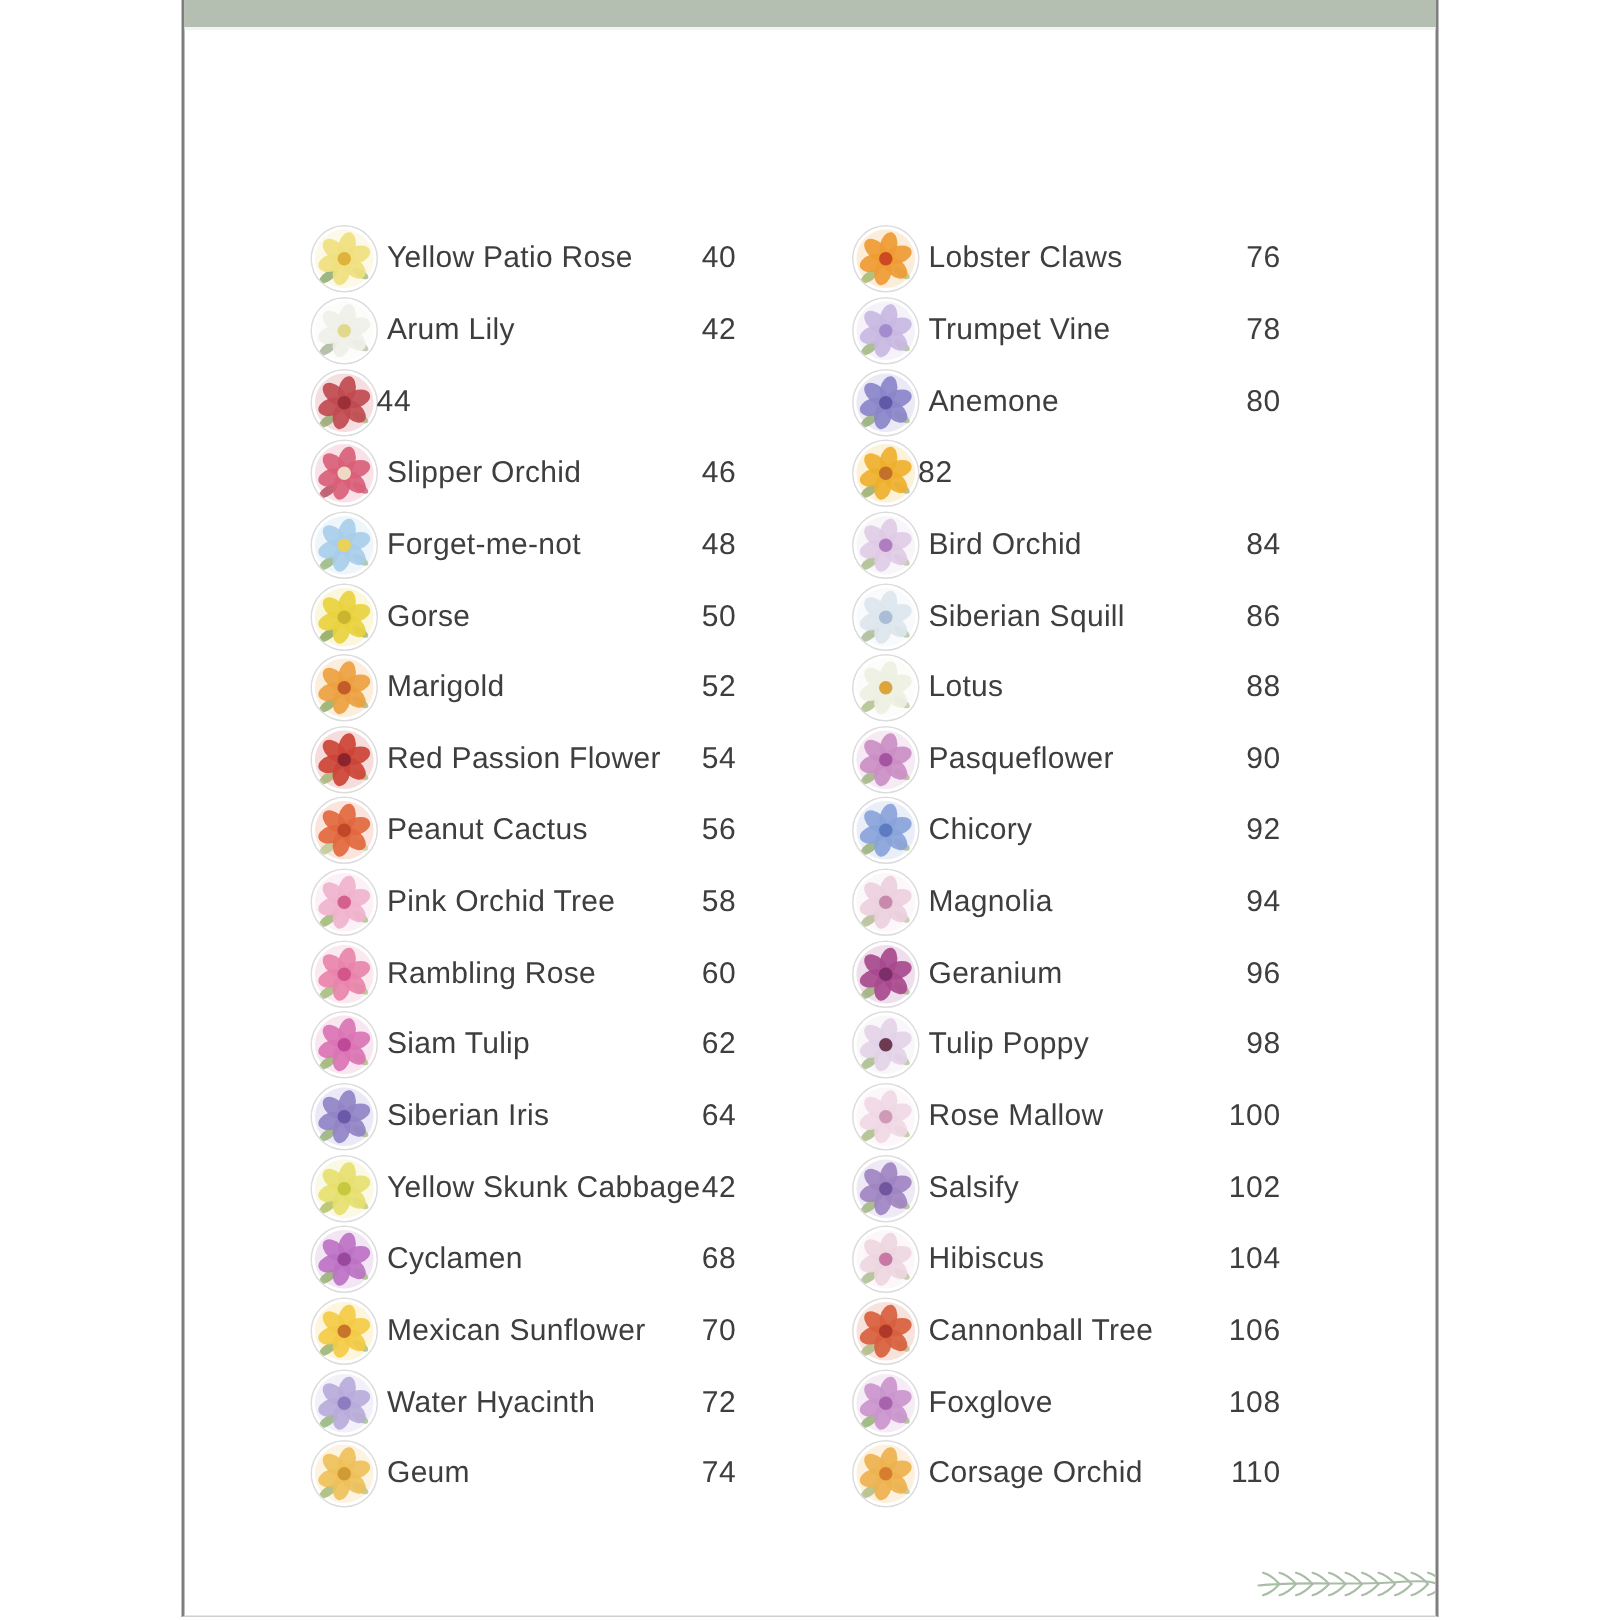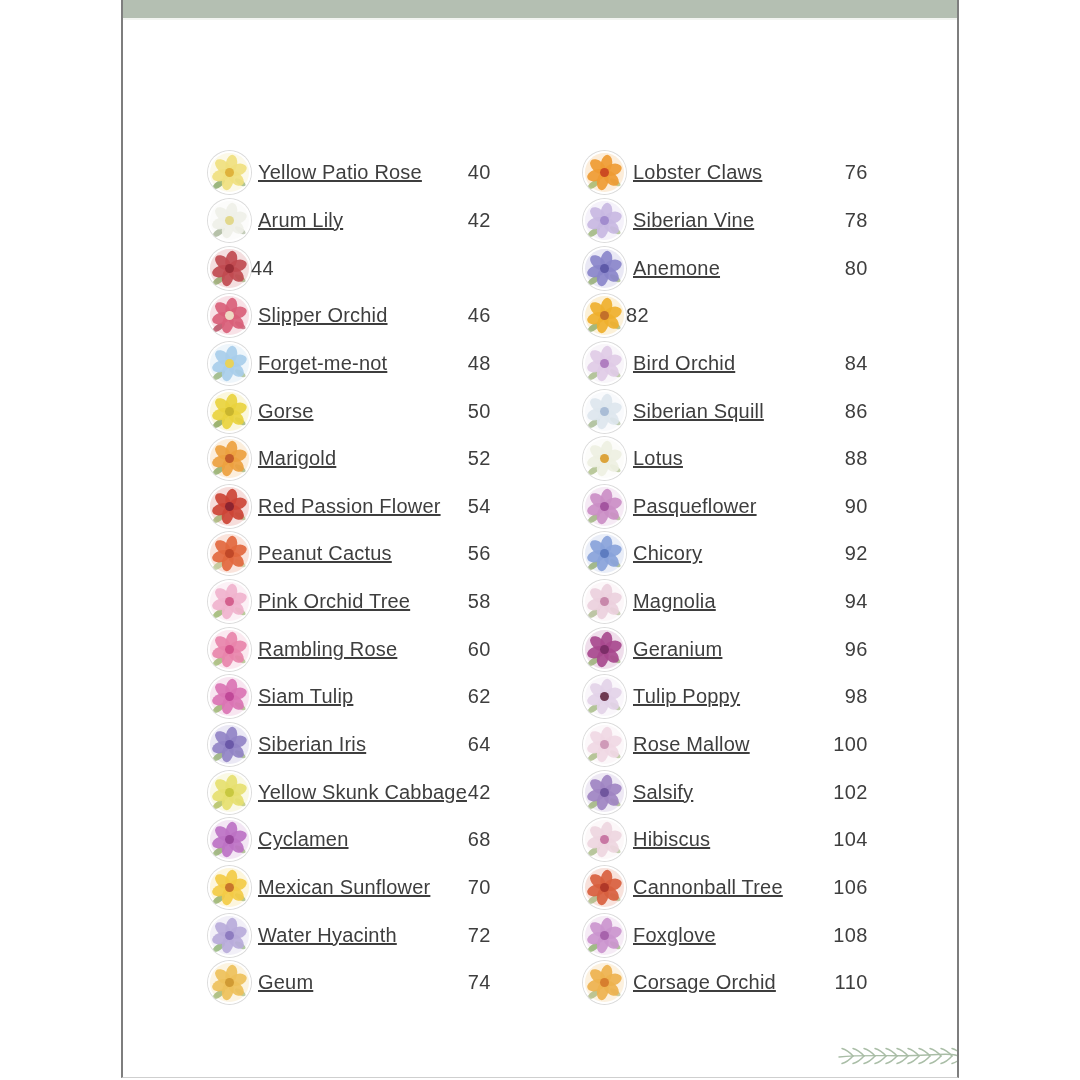--- a/index.html
+++ b/index.html
@@ -36,21 +36,21 @@
     position: absolute;
     top: 149px;
     left: 0;
     width: 100%;
   }
   .toc-column {
     position: absolute;
     top: 0;
   }
   .toc-column.col-1 { left: 85px;  width: 283px; }
-  .toc-column.col-2 { left: 460px; width: 285px; }
+  .toc-column.col-2 { left: 446px; width: 285px; }
   .toc-row {
     height: 47.65px;
     display: flex;
     align-items: center;
   }
   .thumb {
     width: 43px;
     height: 43px;
     border-radius: 50%;
     box-shadow: 0 0 0 1px #dcdcdc;
@@ -59,21 +59,20 @@
     overflow: hidden;
   }
   .thumb svg { display: block; }
   .label {
     flex: 1 1 auto;
     margin-left: 7px;
     font-size: 20px;
     color: var(--text-color, #3e3e3e);
     letter-spacing: 0.2px;
     white-space: nowrap;
-    text-decoration: underline;
   }
   .pagenum {
     flex: 0 0 auto;
     font-size: 20px;
     color: var(--text-color, #3e3e3e);
     letter-spacing: 0.5px;
     text-align: left;
   }
   .vine {
     position: absolute;
@@ -461,21 +460,21 @@
               <ellipse cx="33" cy="32" rx="6.2" ry="2.7" fill="#92ae6c" opacity="0.6" transform="rotate(32 33 32)"></ellipse>
               <ellipse cx="22" cy="13.2" rx="5.9" ry="9.6" fill="#c8b9e2" opacity="0.92" transform="rotate(12 22 22)"></ellipse>
               <ellipse cx="22" cy="13.2" rx="5.9" ry="9.6" fill="#c8b9e2" opacity="0.92" transform="rotate(72 22 22)"></ellipse>
               <ellipse cx="22" cy="13.2" rx="5.9" ry="9.6" fill="#c8b9e2" opacity="0.92" transform="rotate(132 22 22)"></ellipse>
               <ellipse cx="22" cy="13.2" rx="5.9" ry="9.6" fill="#c8b9e2" opacity="0.92" transform="rotate(192 22 22)"></ellipse>
               <ellipse cx="22" cy="13.2" rx="5.9" ry="9.6" fill="#c8b9e2" opacity="0.92" transform="rotate(252 22 22)"></ellipse>
               <ellipse cx="22" cy="13.2" rx="5.9" ry="9.6" fill="#c8b9e2" opacity="0.92" transform="rotate(312 22 22)"></ellipse>
               <circle cx="22" cy="22" r="4.6" fill="#a28cce"></circle>
             </svg>
           </div>
-          <span class="label">Siberian Vine</span>
+          <span class="label">Trumpet Vine</span>
           <span class="pagenum">78</span>
         </div>
         <div class="toc-row">
           <div class="thumb">
             <svg viewBox="0 0 44 44" width="43" height="43">
               <circle cx="22" cy="22" r="22" fill="#ffffff"></circle>
               <circle cx="22" cy="22" r="20" fill="#8a86ca" opacity="0.18"></circle>
               <ellipse cx="11" cy="34" rx="7.5" ry="3.1" fill="#88a464" opacity="0.75" transform="rotate(-35 11 34)"></ellipse>
               <ellipse cx="33" cy="32" rx="6.2" ry="2.7" fill="#88a464" opacity="0.6" transform="rotate(32 33 32)"></ellipse>
               <ellipse cx="22" cy="13.2" rx="5.9" ry="9.6" fill="#8a86ca" opacity="0.92" transform="rotate(12 22 22)"></ellipse>

